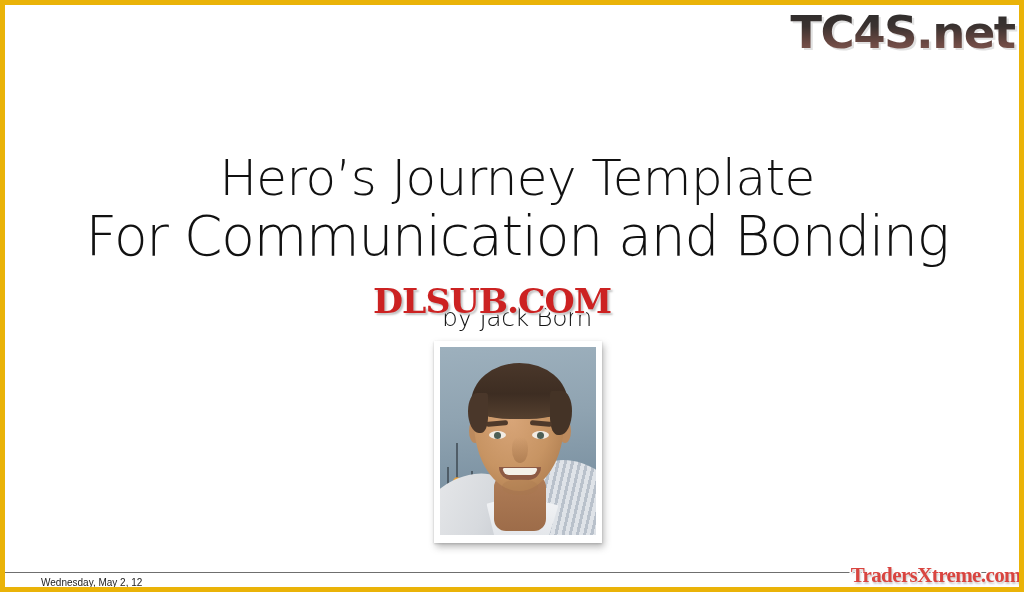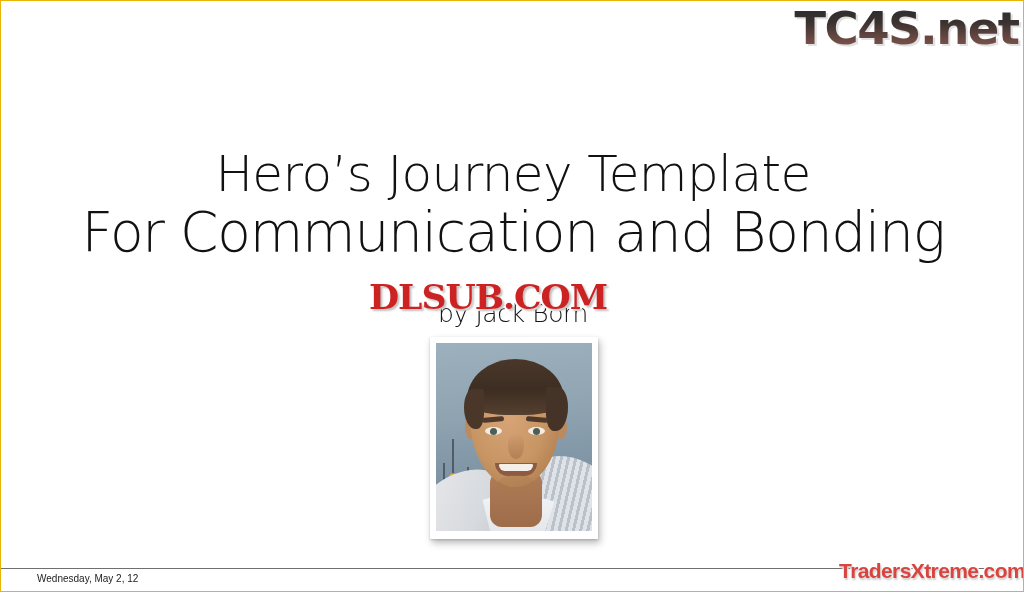--- a/index.html
+++ b/index.html
@@ -13,21 +13,21 @@
     overflow: hidden;
     font-family: "Liberation Sans", sans-serif;
   }
 
   #slide {
     position: relative;
     width: 1024px;
     height: 592px;
     background: #ffffff;
     box-sizing: border-box;
-    border: 1px solid #eab308;
+    border: 5px solid #eab308;
     overflow: hidden;
   }
 
   
   #title-block {
     position: absolute;
     left: 0;
     top: 148px;
     width: 1024px;
     text-align: center;
@@ -310,21 +310,21 @@
     font-family: "Liberation Sans", sans-serif;
     font-size: 10px;
     color: #222222;
     white-space: nowrap;
     margin-left: 28px;
   }
   #traders-watermark {
     position: absolute;
     right: -2px;
     top: 558px;
-    font-family: Liberation Sans, sans-serif;
+    font-family: Liberation Serif, serif;
     font-weight: bold;
     font-size: 21px;
     letter-spacing: -0.6px;
     color: #d9443f;
     -webkit-text-stroke: 3px #ffffff;
     paint-order: stroke fill;
     text-shadow: 1px 2px 2px rgba(150,150,150,0.5);
     white-space: nowrap;
   }
 </style>

